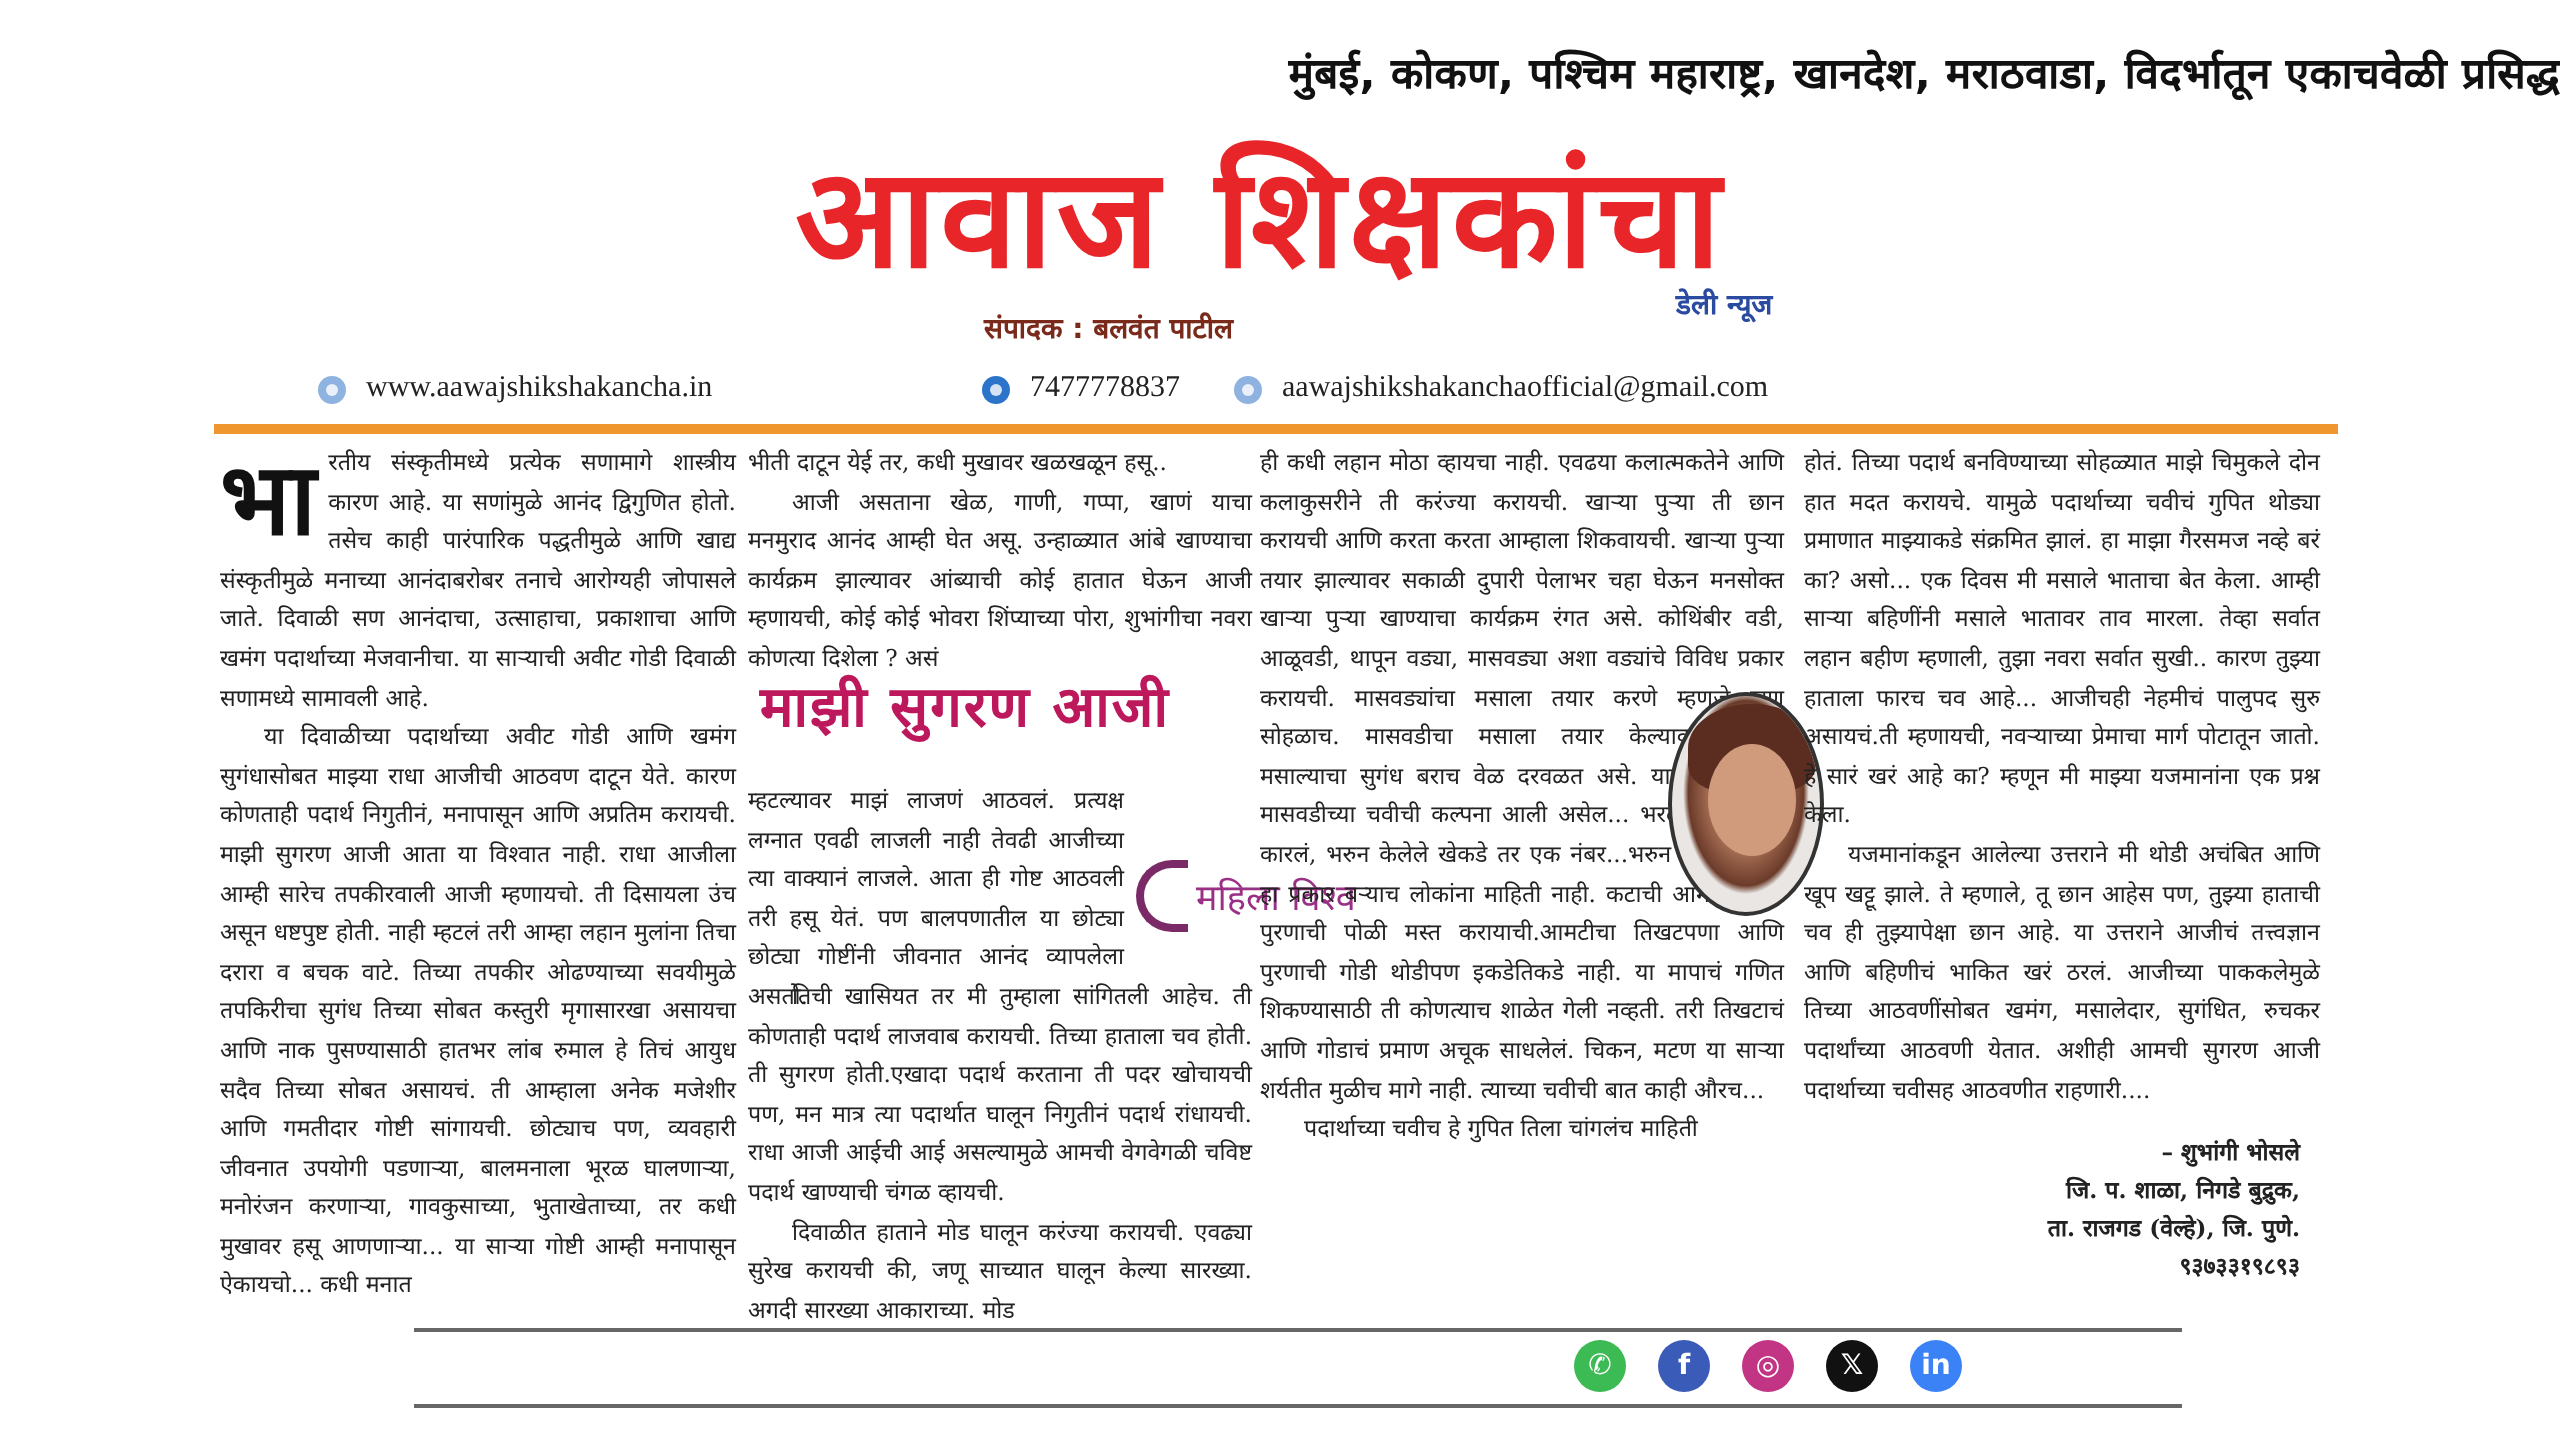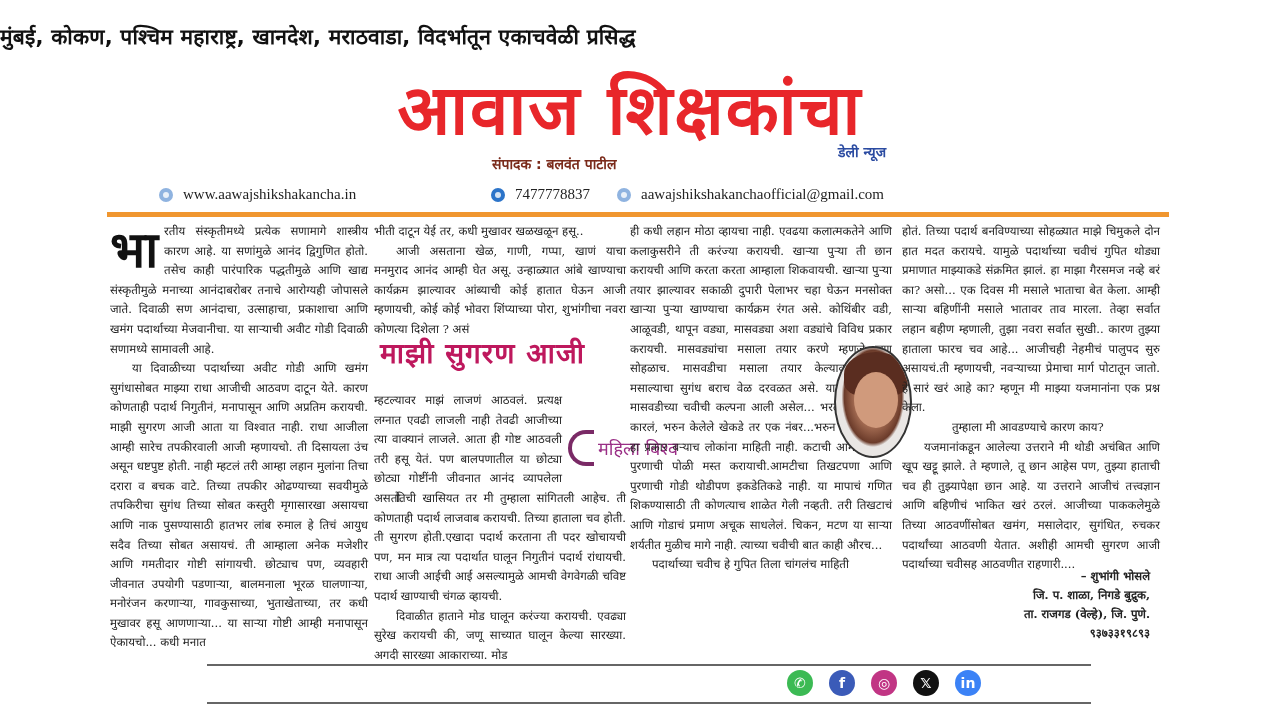--- a/index.html
+++ b/index.html
@@ -1,19 +1,19 @@
 <!DOCTYPE html>
 <html><head>
 <meta charset="utf-8">
 <style>
   * { box-sizing: border-box; margin: 0; padding: 0; }
   html, body { width: 1280px; height: 720px; background: #ffffff; overflow: hidden; }
   body { font-family: "DejaVu Serif", serif; color: #1a1a1a; position: relative; }
 
-  .tagline { position: absolute; top: 22px; left: 0; width: 1280px; text-align: left;
+  .tagline { position: absolute; top: 22px; left: 0; width: 1280px; text-align: right;
     font-family: "DejaVu Sans", sans-serif; font-weight: bold; font-size: 21px; color: #111; letter-spacing: 0.2px; }
 
   .masthead { position: absolute; top: 62px; left: 200px; width: 860px; text-align: center;
     font-family: "DejaVu Sans", sans-serif; font-weight: bold; font-size: 69px; line-height: 96px;
     color: #e8262a; letter-spacing: 2px; }
 
   .editor { position: absolute; top: 154px; left: 492px; font-family: "DejaVu Sans", sans-serif;
     font-weight: bold; font-size: 14px; color: #7a2a1a; }
   .daily { position: absolute; top: 142px; left: 838px; font-family: "DejaVu Sans", sans-serif;
     font-size: 14px; color: #2b4ba1; font-weight: bold; }
@@ -123,21 +123,20 @@
   <p class="ind">पदार्थाच्या चवीच हे गुपित तिला चांगलंच माहिती</p>
 </div>
 
 <div class="photo">
   <div class="photo-hair"></div>
   <div class="photo-face"></div>
 </div>
 
 <div class="col col4">
   <p>होतं. तिच्या पदार्थ बनविण्याच्या सोहळ्यात माझे चिमुकले दोन हात मदत करायचे. यामुळे पदार्थाच्या चवीचं गुपित थोड्या प्रमाणात माझ्याकडे संक्रमित झालं. हा माझा गैरसमज नव्हे बरं का? असो... एक दिवस मी मसाले भाताचा बेत केला. आम्ही साऱ्या बहिणींनी मसाले भातावर ताव मारला. तेव्हा सर्वात लहान बहीण म्हणाली, तुझा नवरा सर्वात सुखी.. कारण तुझ्या हाताला फारच चव आहे... आजीचही नेहमीचं पालुपद सुरु असायचं.ती म्हणायची, नवऱ्याच्या प्रेमाचा मार्ग पोटातून जातो. हे सारं खरं आहे का? म्हणून मी माझ्या यजमानांना एक प्रश्न केला.</p>
-  <p class="ind" style="text-indent:50px">तुम्हाला मी आवडण्याचे कारण काय?</p>
   <p class="ind">यजमानांकडून आलेल्या उत्तराने मी थोडी अचंबित आणि खूप खट्टू झाले. ते म्हणाले, तू छान आहेस पण, तुझ्या हाताची चव ही तुझ्यापेक्षा छान आहे. या उत्तराने आजीचं तत्त्वज्ञान आणि बहिणीचं भाकित खरं ठरलं. आजीच्या पाककलेमुळे तिच्या आठवणींसोबत खमंग, मसालेदार, सुगंधित, रुचकर पदार्थांच्या आठवणी येतात. अशीही आमची सुगरण आजी पदार्थाच्या चवीसह आठवणीत राहणारी....</p>
 </div>
 
 <div class="sig" style="top:568px">– शुभांगी भोसले</div>
 <div class="sig" style="top:587px; left:940px; width:210px;">जि. प. शाळा, निगडे बुद्रुक,</div>
 <div class="sig" style="top:606px; left:940px; width:210px;">ता. राजगड (वेल्हे), जि. पुणे.</div>
 <div class="sig" style="top:625px">९३७३३१९८९३</div>
 
 <div class="footer-line" style="top:664px"></div>
 <div class="footer">

